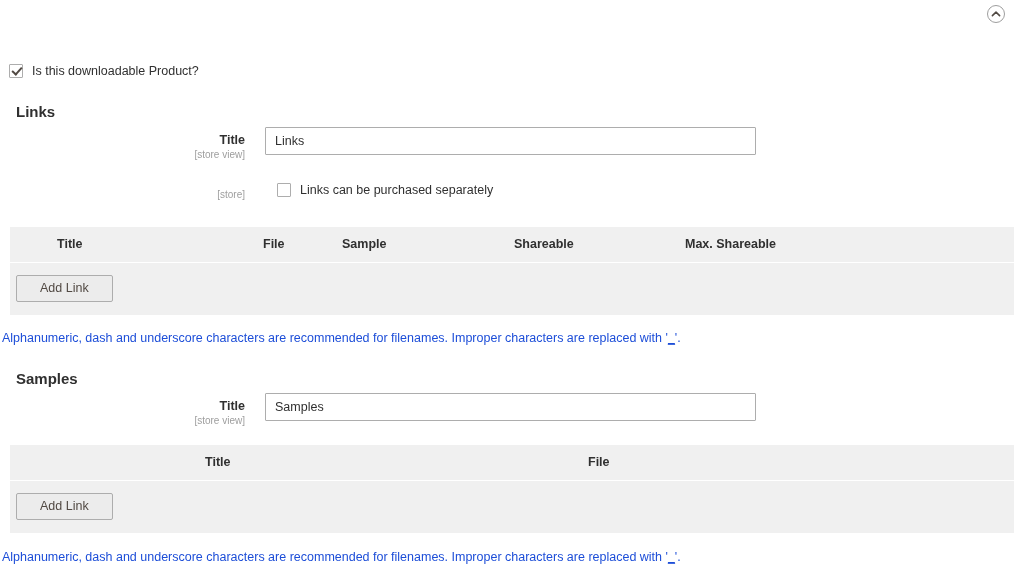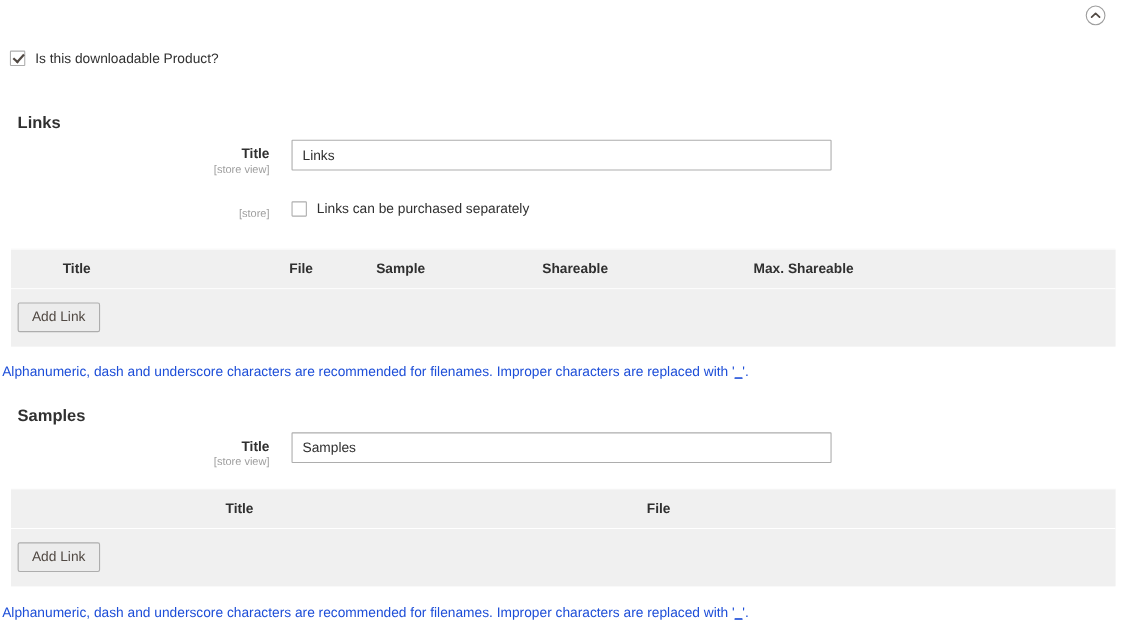--- a/index.html
+++ b/index.html
@@ -138,21 +138,21 @@
     position: relative;
   }
   .btn {
     position: absolute;
     font-family: "Liberation Sans", sans-serif;
     font-size: 12.5px;
     color: #514943;
     background: #ececec;
     border: 1px solid #adadad;
     border-radius: 2px;
-    padding: 5px 12px 6px;
+    padding: 5px 23px 6px;
     cursor: pointer;
     white-space: nowrap;
   }
 
   
   .note {
     position: absolute;
     font-size: 12.5px;
     color: #1d4ed8;
     white-space: nowrap;
@@ -167,52 +167,52 @@
   <div class="section-header">
 
     <div class="collapse-btn">
       <svg width="20" height="20" viewBox="0 0 20 20" aria-hidden="true">
         <circle cx="10" cy="10" r="8.5" fill="none" stroke="#9e9e9e" stroke-width="1"></circle>
         <path d="M6.4 11.6 L10 8.2 L13.6 11.6" fill="none" stroke="#514943" stroke-width="1.6" stroke-linecap="round" stroke-linejoin="round"></path>
       </svg>
     </div>
   </div>
 
-  <div class="cb-row" style="left:9px; top:46px;">
+  <div class="cb-row" style="left:9px; top:64px;">
     <span class="cb-box checked"></span>
     <span class="cb-label">Is this downloadable Product?</span>
   </div>
 
   <div class="sub-heading" style="left:16px; top:103px;">Links</div>
 
   <div class="field-row">
     <div class="field-label-wrap" style="left:5px; top:133px;">
       <span class="field-label">Title</span>
       <span class="field-scope">[store view]</span>
     </div>
     <input class="text-input" style="left: 265px; top: 127px; width: 491px;" type="text" value="Links">
   </div>
 
   <div class="field-row">
     <div class="field-label-wrap" style="left:5px; top:188px;">
       <span class="field-scope" style="font-size:10px;">[store]</span>
     </div>
-    <div class="cb-row" style="left:265px; top:183px;">
+    <div class="cb-row" style="left:277px; top:183px;">
       <span class="cb-box"></span>
       <span class="cb-label">Links can be purchased separately</span>
     </div>
   </div>
 
   <div class="grid" style="left:10px; top:226px; width:1004px;">
     <div class="grid-head">
       <span class="grid-th" style="left:47px;">Title</span>
       <span class="grid-th" style="left:143px;margin-top:28px;">Price</span>
       <span class="grid-th" style="left:253px;">File</span>
       <span class="grid-th" style="left:332px;">Sample</span>
-      <span class="grid-th" style="left:483px;">Shareable</span>
+      <span class="grid-th" style="left:504px;">Shareable</span>
       <span class="grid-th" style="left:675px;">Max. Shareable</span>
     </div>
     <div class="grid-body" style="height:52px;">
       <button class="btn" style="left:6px; top:12px;">Add Link</button>
     </div>
   </div>
 
   <div class="note" style="left:2px; top:331px;">
     <span>Alphanumeric, dash and underscore characters are recommended for filenames. Improper characters are replaced with '</span><u>_</u><span>'.</span>
   </div>

